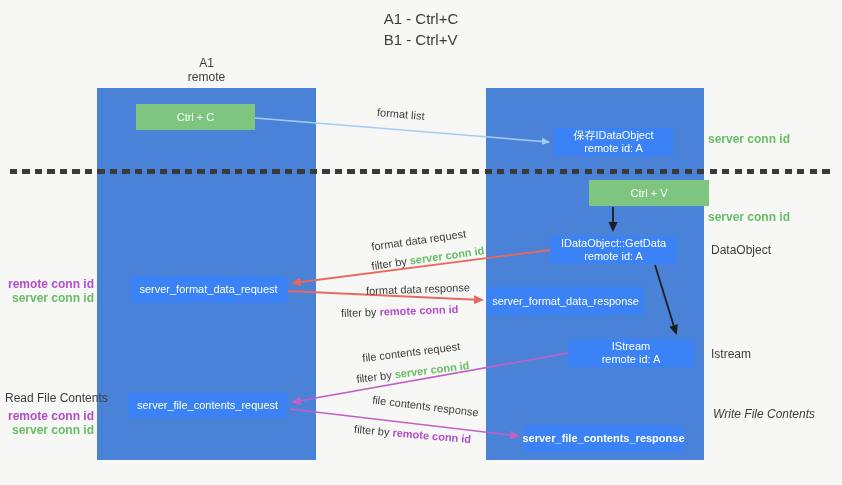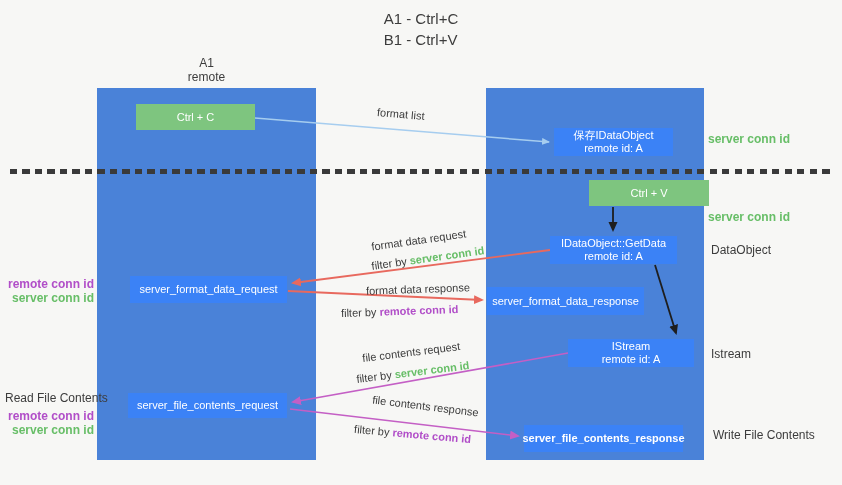--- a/index.html
+++ b/index.html
@@ -135,21 +135,21 @@
 
   <div class="abs flow-label r7" style="left:372px;top:400px;">file contents response</div>
   <div class="abs flow-label r5" style="left:354px;top:428px;">
     <span>filter by</span> <span class="purple-text">remote conn id</span>
   </div>
 
   <div class="abs side-label green-text" style="left:708px;top:132px;">server conn id</div>
   <div class="abs side-label green-text" style="left:708px;top:210px;">server conn id</div>
   <div class="abs side-label" style="left:711px;top:243px;">DataObject</div>
   <div class="abs side-label" style="left:711px;top:347px;">Istream</div>
-  <div class="abs side-label" style="left:713px;top:428px;">Write File Contents</div>
+  <div class="abs side-label" style="left:713px;top:407px;font-style:italic;">Write File Contents</div>
 
   <div class="abs side-label right-align lh14" style="left:0px;top:277px;width:94px;">
     <div class="purple-text">remote conn id</div>
     <div class="green-text">server conn id</div>
   </div>
 
   <div class="abs side-label" style="left:5px;top:391px;">Read File Contents</div>
 
   <div class="abs side-label right-align lh14" style="left:0px;top:409px;width:94px;">
     <div class="purple-text">remote conn id</div>

